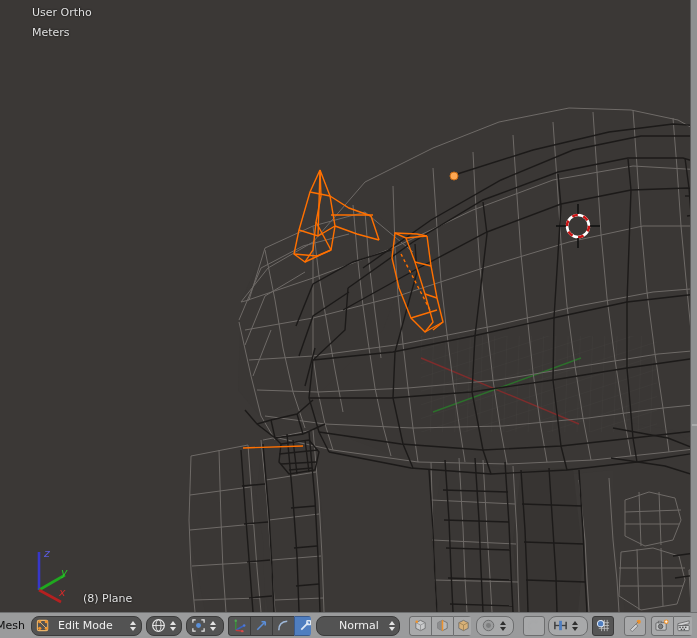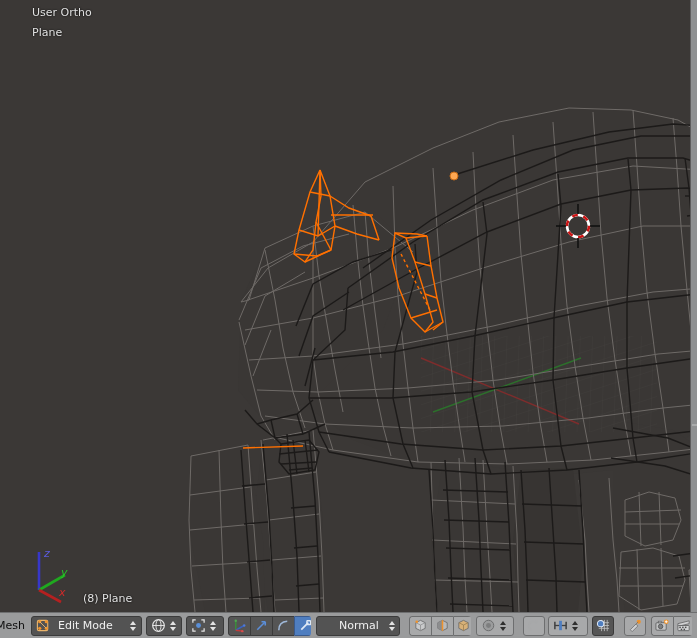--- a/index.html
+++ b/index.html
@@ -84,21 +84,21 @@
     margin-right: 6px;
     white-space: nowrap;
   }
   .ctrl {
     display: flex;
     align-items: center;
     height: 20px;
     box-sizing: border-box;
     background: #535353;
     border: 1px solid #3b3b3b;
-    border-radius: 3px;
+    border-radius: 8px;
     margin-right: 4px;
   }
   .ctrl.light {
     background: #a8a9aa;
     border: 1px solid #6d6e6f;
   }
   .ctrl-label {
     color: #efefef;
     font-size: 11px;
     padding: 0 7px 0 4px;
@@ -395,21 +395,21 @@
     </g>
 
     <g>
       <line x1="26" y1="590" x2="26" y2="552" stroke="#3737c9" stroke-width="2.6"></line>
       <line x1="26" y1="590" x2="52" y2="575" stroke="#1fa81f" stroke-width="2.6"></line>
       <line x1="26" y1="590" x2="48" y2="602" stroke="#b52020" stroke-width="2.6"></line>
     </g>
   </svg>
 
   <div class="vp-text" id="vp-view-name">User Ortho</div>
-  <div class="vp-text" id="vp-units">Plane</div>
+  <div class="vp-text" id="vp-units">Meters</div>
   <div class="vp-text" id="vp-object">(8) Plane</div>
 
   <div class="gizmo-label" id="gz-z">z</div>
   <div class="gizmo-label" id="gz-y">y</div>
   <div class="gizmo-label" id="gz-x">x</div>
 </div>
 
 <div id="right-strip">
   <div id="right-strip-thumb"></div>
 </div>

